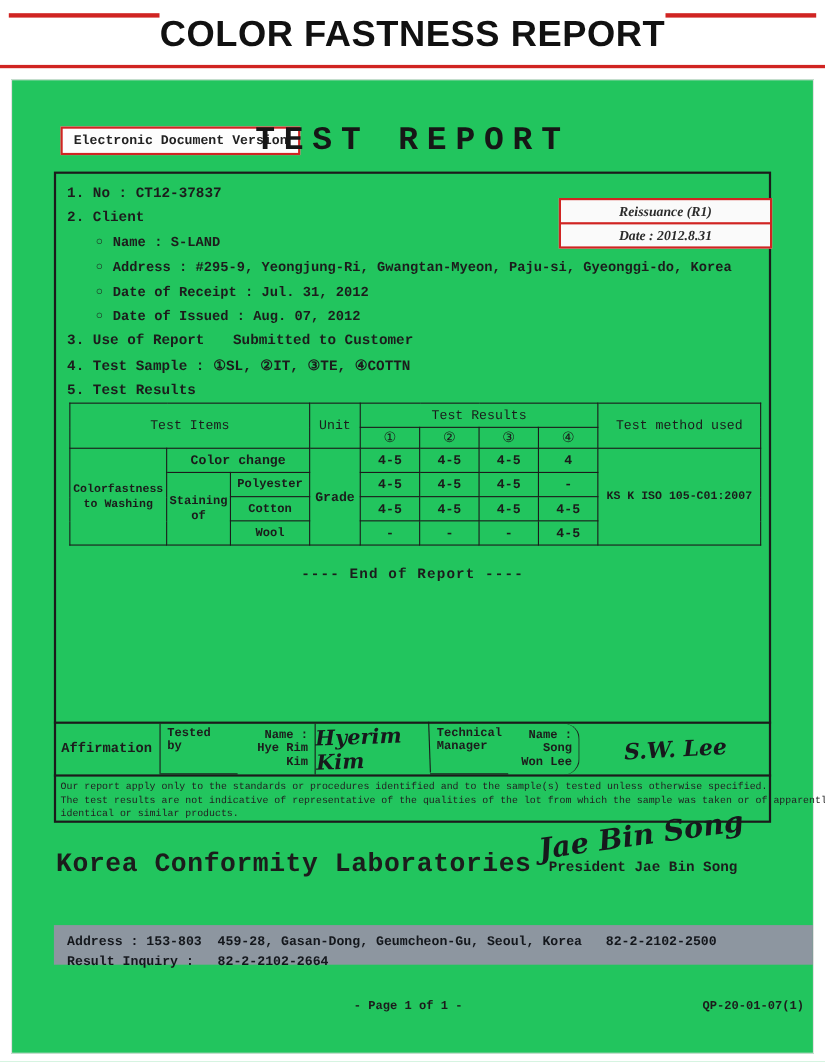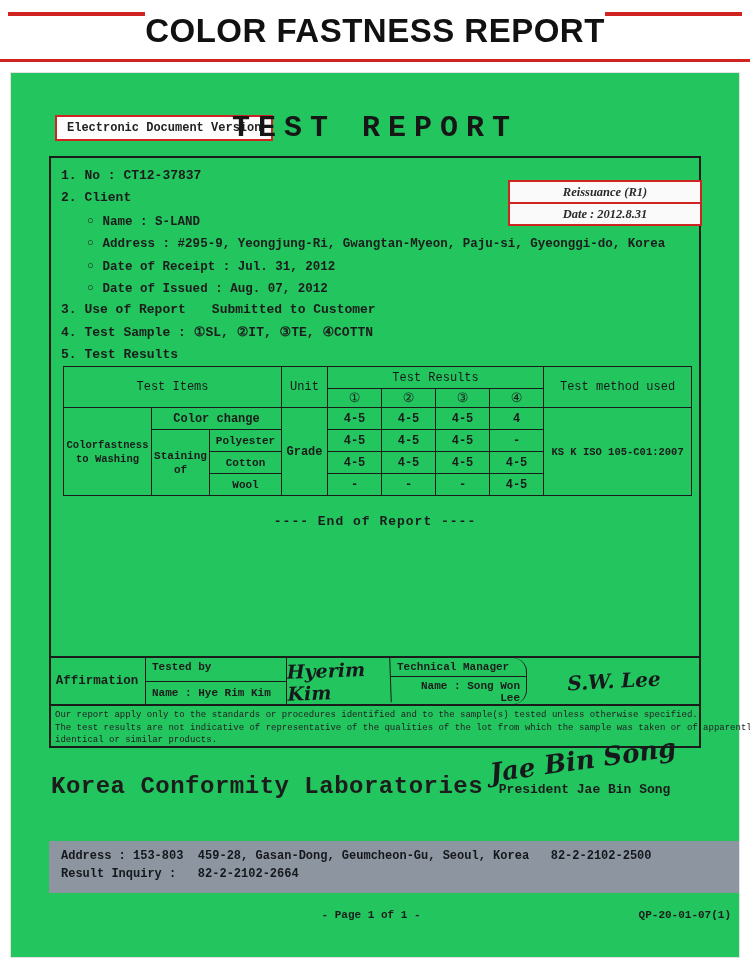--- a/index.html
+++ b/index.html
@@ -38,40 +38,40 @@
   .results-table th { font-weight:400; }
   .results-table .wrap { white-space:normal; line-height:14px; }
   .circ { font-size:13px; }
 
   .end-report { position:absolute; top:356px; left:0; right:0; text-align:center; font-size:13px; font-weight:700; letter-spacing:1px; }
 
   .affirm { position:absolute; left:-2px; right:-2px; top:498px; height:50px; display:flex; border-top:2px solid #1b1b1b; border-bottom:2px solid #1b1b1b; }
   .a-cell { border-right:1.5px solid #1b1b1b; height:100%; }
   .a-cell:last-child { border-right:none; }
   .a-label { width:97px; display:flex; align-items:center; justify-content:center; font-size:12.5px; font-weight:700; }
-  .a-block { display:flex; flex-direction:column; }
+  .a-block { display:flex; }
   .a-block .a-top { flex:1; border-bottom:1px solid #1b1b1b; padding:3px 6px; font-size:11px; font-weight:700; }
   .a-block .a-bottom { flex:1; padding:3px 6px; font-size:11px; font-weight:700; display:flex; align-items:center;text-align:right; }
   .a-b1 { width:141px; }
   .a-b2 { width:136px;border-radius:14px; }
   .a-sig1 { width:104px; }
   .a-sig2 { flex:1; }
   .sig { font-family:"DejaVu Serif","Liberation Serif",serif; font-style:italic; font-weight:700; color:#17181c; display:flex; align-items:center; justify-content:center; }
   .a-sig1.sig { font-size:19px; transform:rotate(-2deg); }
   .a-sig2.sig { font-size:20px; transform:rotate(-3deg); }
 
   .disclaimer { position:absolute; left:-2px; right:-2px; top:548px; height:46px; border-top:none; padding:3px 6px; font-size:9px; line-height:12.5px; font-weight:400; color:#222; }
   .disclaimer div { white-space:nowrap; }
 
   .company-row { position:absolute; left:40px; top:700px; white-space:nowrap; }
   .company-name { font-size:24px; font-weight:700; letter-spacing:0.5px; }
   .president { font-size:13px; font-weight:700; margin-left:6px; }
   .company-sig { position:absolute; left:478px; top:672px; font-family:"DejaVu Serif","Liberation Serif",serif; font-style:italic; font-weight:700; font-size:26px; transform:rotate(-8deg); color:#17181c; white-space:nowrap; }
 
-  .footer-band { position:absolute; left:38px; right:0; top:768px; height:52px; background:var(--footer_band); color:#14171c; padding:6px 12px; font-size:12px; font-weight:700; }
+  .footer-band { position:absolute; left:38px; right:0; top:768px; height:36px; background:var(--footer_band); color:#14171c; padding:6px 12px; font-size:12px; font-weight:700; }
   .footer-band div { line-height:18px; white-space:pre; }
 
   .page-footer { position:absolute; left:0; right:8px; top:836px; height:16px; font-size:11px; font-weight:700; }
   .page-number { position:absolute; left:0; right:0; text-align:center; }
   .doc-code { position:absolute; right:0; }
 </style>
 </head>
 <body>
 
 <div class="page">

